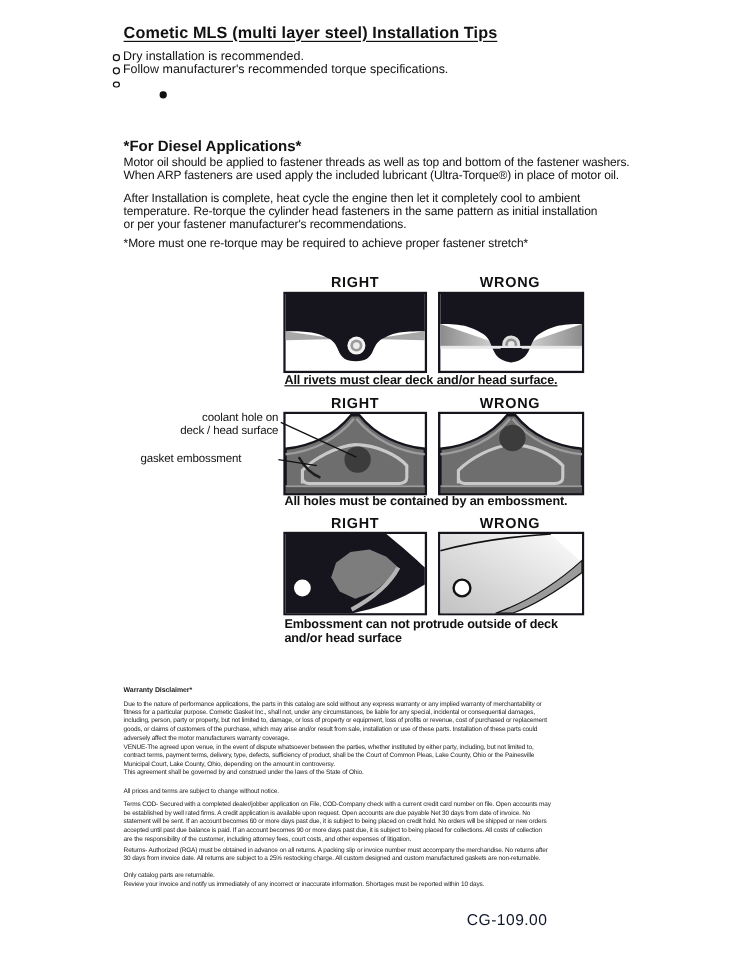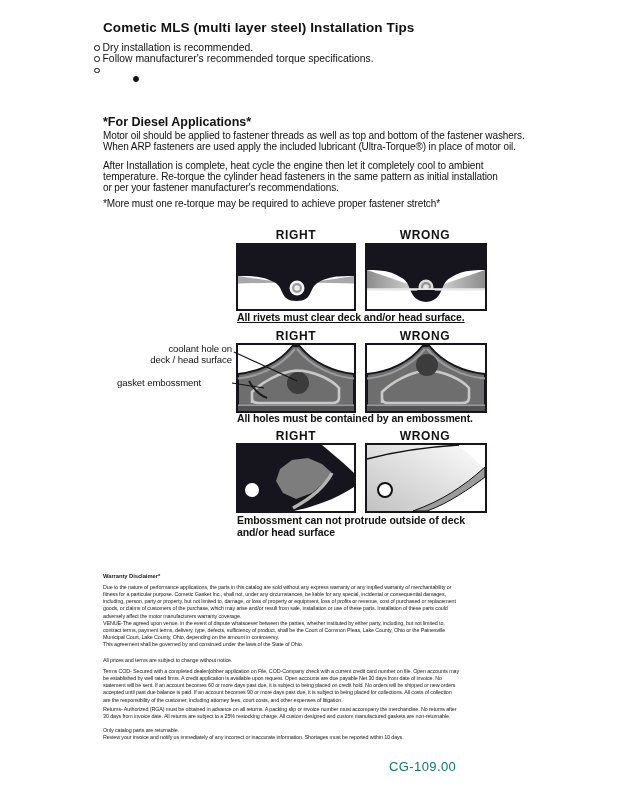--- a/index.html
+++ b/index.html
@@ -4,38 +4,38 @@
 <style>
   html,body{margin:0;padding:0;}
   body{
     width:618px;height:800px;position:relative;background:#ffffff;
     font-family:"Liberation Sans", sans-serif;color:#111;overflow:hidden;
     -webkit-font-smoothing:antialiased;
   }
   .abs{position:absolute;}
   .title{
     left:103px;top:20px;font-size:13.5px;font-weight:bold;
-    text-underline-offset:2px;letter-spacing:.1px;
+    text-decoration:underline;text-underline-offset:2px;letter-spacing:.1px;
   }
   .bullets{left:94px;top:42px;font-size:10.4px;line-height:11.3px;}
   .b-row{display:flex;align-items:flex-start;}
   .b-row.sub{margin-left:39px;}
   .b-mark{flex:0 0 auto;width:3.5px;height:3.5px;border:1px solid #111;border-radius:50%;margin:3px 3px 0 0;}
   .b-mark.filled{background:#111;border-color:#111;width:3.8px;height:3.8px;margin-right:2.5px;}
   .h2{font-size:12.5px;font-weight:bold;}
   .para{font-size:10px;line-height:11.2px;white-space:pre-line;width:510px;letter-spacing:-.1px;}
   .dg-label{width:120px;text-align:center;font-size:12px;font-weight:600;letter-spacing:.6px;}
   .dg-panel{width:120px;}
   .dg-panel svg{display:block;}
   .dg-caption{font-size:10.5px;font-weight:600;letter-spacing:-.1px;white-space:pre-line;line-height:11.5px;}
   .callout{font-size:9.6px;line-height:10.6px;white-space:pre-line;letter-spacing:-.1px;}
   .callout.r{text-align:right;}
   .legal{left:103px;width:440px;font-size:5.4px;line-height:7.15px;letter-spacing:-.12px;white-space:pre-line;color:#1c1c1c;}
   .legal-h{font-size:5.8px;font-weight:bold;letter-spacing:-.05px;}
-  .footer-code{font-size:13px;letter-spacing:.4px;color:#0f766e;}
+  .footer-code{font-size:13px;letter-spacing:.4px;color:#0f172a;}
   .overlay{left:0;top:0;width:618px;height:800px;pointer-events:none;}
 </style>
 </head>
 <body>
 
 <div class="abs title">Cometic MLS (multi layer steel) Installation Tips</div>
 
 <div class="abs bullets">
   <div class="b-row">
     <span class="b-mark"></span>

